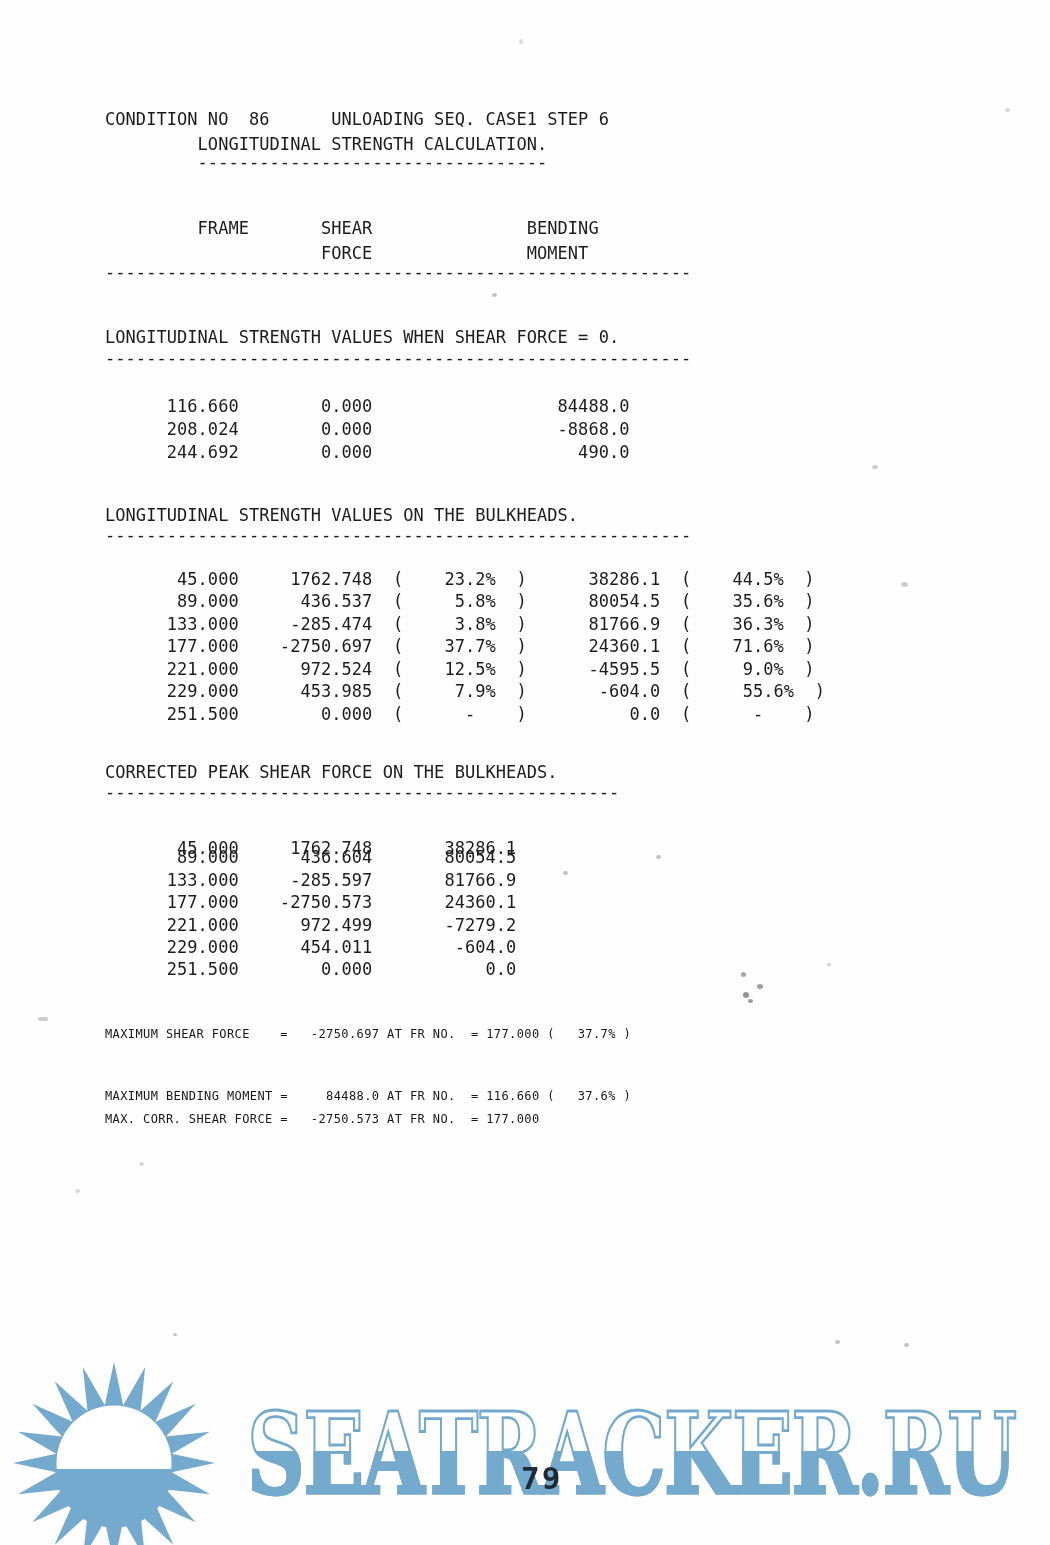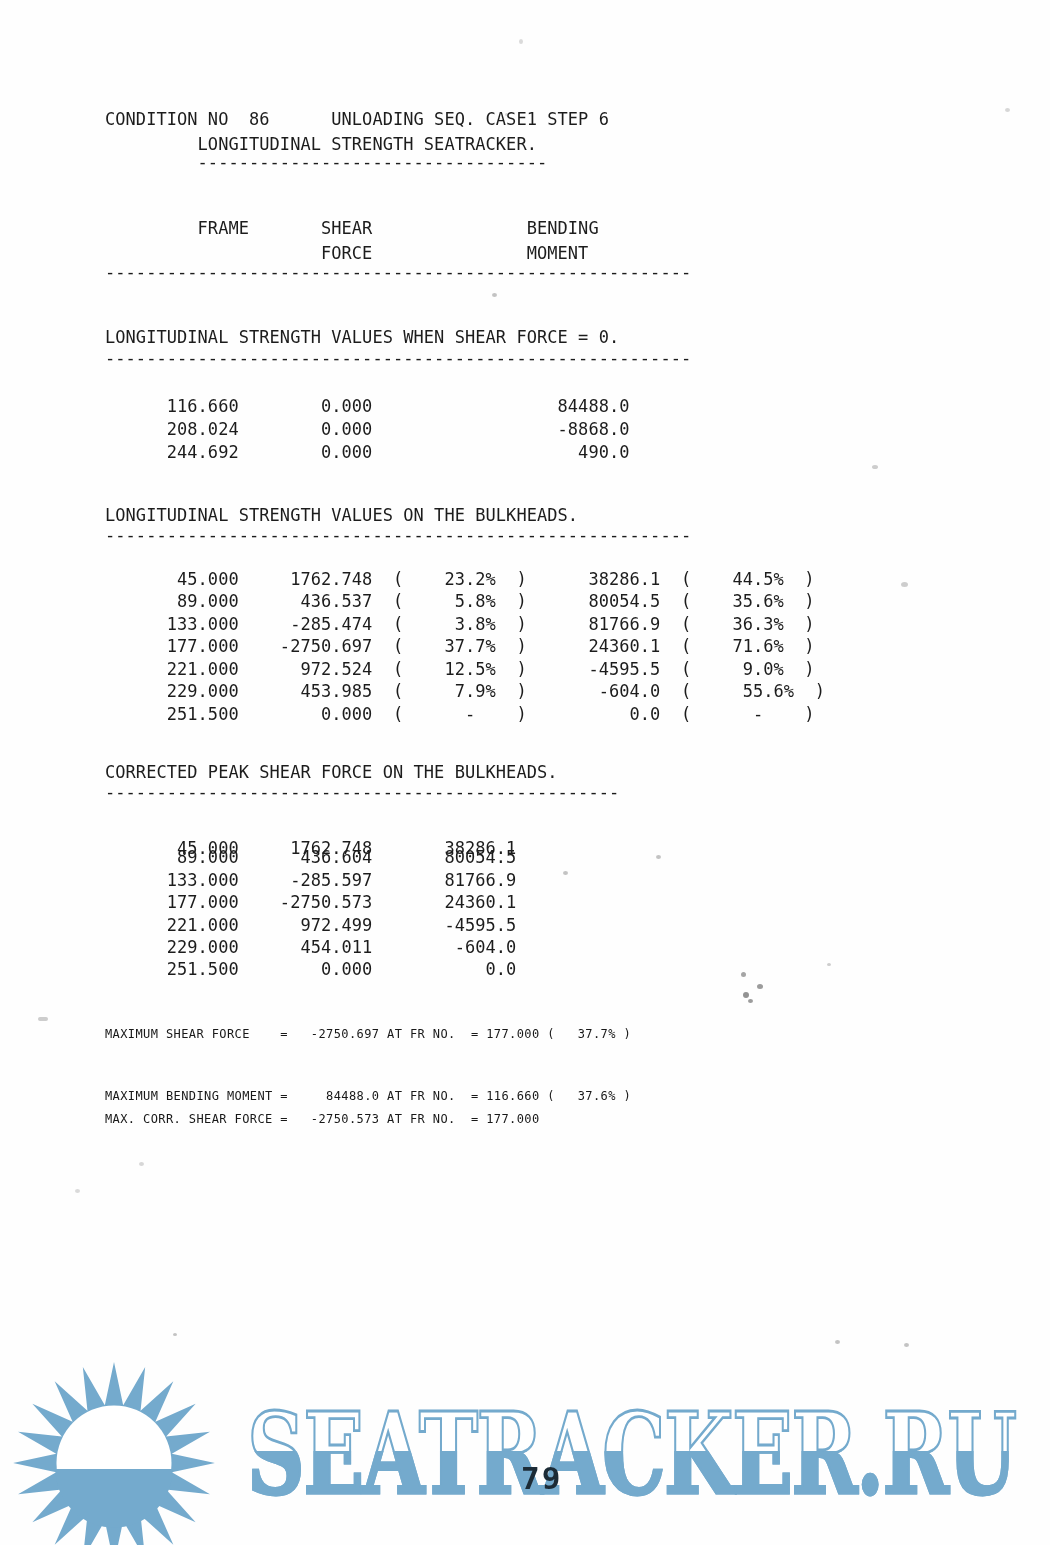--- a/index.html
+++ b/index.html
@@ -69,21 +69,21 @@
     color: #1c2b36;
     letter-spacing: 2px;
   }
 </style>
 </head>
 <body>
 
 <div class="page">
 
   <div class="ln" style="top:109px">CONDITION NO  86      UNLOADING SEQ. CASE1 STEP 6</div>
-  <div class="ln" style="top:134px">         LONGITUDINAL STRENGTH SEATRACKER.</div>
+  <div class="ln" style="top:134px">         LONGITUDINAL STRENGTH CALCULATION.</div>
   <div class="ln" style="top:152px">         ----------------------------------</div>
 
   <div class="ln" style="top:243px">                     FORCE               MOMENT</div>
   <div class="ln" style="top:218px">         FRAME       SHEAR               BENDING</div>
   <div class="ln" style="top:262px">---------------------------------------------------------</div>
 
   <div class="ln" style="top:327px">LONGITUDINAL STRENGTH VALUES WHEN SHEAR FORCE = 0.</div>
   <div class="ln" style="top:348px">---------------------------------------------------------</div>
   <div class="ln" style="top:396px">      116.660        0.000                  84488.0</div>
   <div class="ln" style="top:419px">      208.024        0.000                  -8868.0</div>
@@ -98,21 +98,21 @@
   <div class="ln" style="top:659px">      221.000      972.524  (    12.5%  )      -4595.5  (     9.0%  )</div>
   <div class="ln" style="top:681px">      229.000      453.985  (     7.9%  )       -604.0  (     55.6%  )</div>
   <div class="ln" style="top:704px">      251.500        0.000  (      -    )          0.0  (      -    )</div>
 
   <div class="ln" style="top:762px">CORRECTED PEAK SHEAR FORCE ON THE BULKHEADS.</div>
   <div class="ln" style="top:782px">--------------------------------------------------</div>
   <div class="ln" style="top:838px">       45.000     1762.748       38286.1</div>
   <div class="ln" style="top:847px">       89.000      436.604       80054.5</div>
   <div class="ln" style="top:870px">      133.000     -285.597       81766.9</div>
   <div class="ln" style="top:892px">      177.000    -2750.573       24360.1</div>
-  <div class="ln" style="top:915px">      221.000      972.499       -4595.5</div>
+  <div class="ln" style="top:915px">      221.000      972.499       -7279.2</div>
   <div class="ln" style="top:937px">      229.000      454.011        -604.0</div>
   <div class="ln" style="top:959px">      251.500        0.000           0.0</div>
 
   <div class="ln summary-ln" style="top:1024px">MAXIMUM SHEAR FORCE    =   -2750.697 AT FR NO.  = 177.000 (   37.7% )</div>
   <div class="ln summary-ln" style="top:1086px">MAXIMUM BENDING MOMENT =     84488.0 AT FR NO.  = 116.660 (   37.6% )</div>
   <div class="ln summary-ln" style="top:1109px">MAX. CORR. SHEAR FORCE =   -2750.573 AT FR NO.  = 177.000</div>
 
   <div class="speck" style="left:492px;top:293px;width:5px;height:4px;opacity:.3"></div>
   <div class="speck" style="left:872px;top:465px;width:6px;height:4px;opacity:.25"></div>
   <div class="speck" style="left:901px;top:582px;width:7px;height:5px;opacity:.25"></div>

